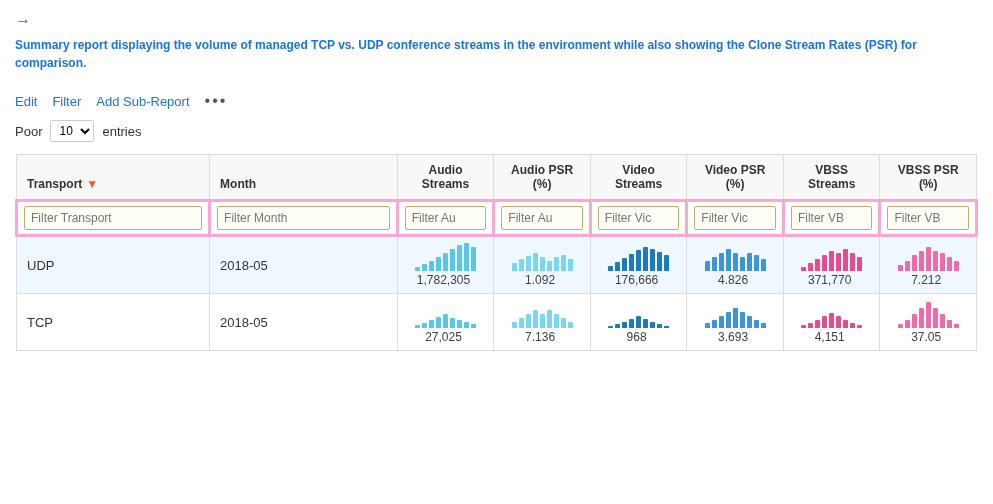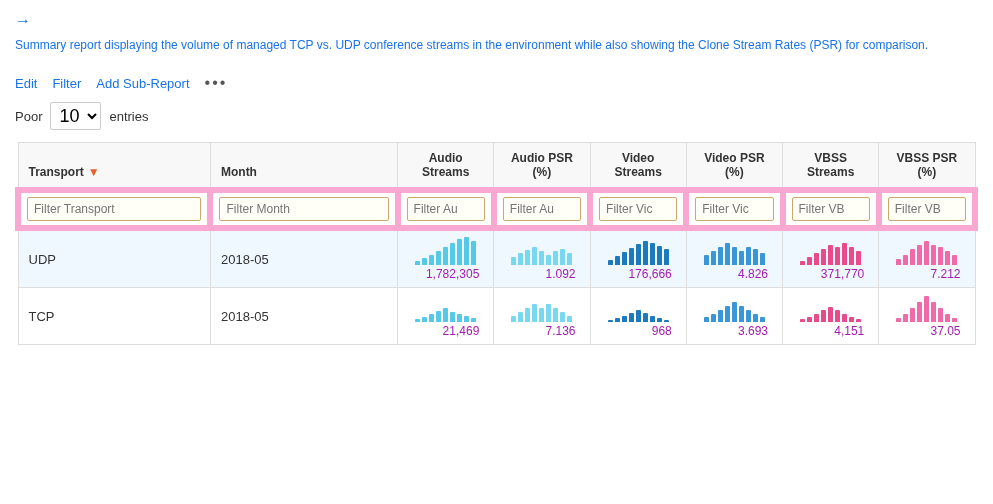--- a/index.html
+++ b/index.html
@@ -3,28 +3,28 @@
   <meta charset="utf-8">
   <style>
     * { box-sizing: border-box; margin: 0; padding: 0; }
     body { font-family: Arial, sans-serif; font-size: 13px; color: #333; background: #fff; padding: 10px 15px; }
     
     .title-row { display: flex; align-items: center; justify-content: space-between; margin-bottom: 8px; }
     .title { font-size: 15px; color: #1a73e8; font-weight: 500; }
     .title-arrow { color: #1a73e8; font-size: 16px; }
     
     .description { font-size: 12px; color: #555; margin-bottom: 20px; line-height: 1.5; max-width: 980px; }
-    .description span { color: #1a73e8; }
+    .description span { color: #1a73e8; font-weight: bold; }
     
     .toolbar { display: flex; align-items: center; gap: 15px; margin-bottom: 10px; }
     .toolbar-link { color: #1a73e8; text-decoration: none; font-size: 13px; cursor: pointer; }
     .toolbar-dots { color: #555; font-size: 16px; cursor: pointer; letter-spacing: 2px; }
     
     .show-row { display: flex; align-items: center; gap: 8px; margin-bottom: 12px; font-size: 13px; }
-    .show-select { border: 1px solid #ccc; padding: 2px 4px; font-size: 18px; border-radius: 2px; background: #fff; cursor: pointer; }
+    .show-select { border: 1px solid #ccc; padding: 2px 4px; font-size: 12px; border-radius: 2px; background: #fff; cursor: pointer; }
     
     table { width: 100%; border-collapse: collapse; border: 1px solid #ddd; }
     
     th {
       background: #f8f8f8;
       border: 1px solid #ddd;
       padding: 8px 10px;
       text-align: left;
       font-weight: 600;
       font-size: 12px;
@@ -32,29 +32,29 @@
       vertical-align: bottom;
     }
     
     th.transport-col { width: 180px; }
     th.month-col { width: 175px; }
     th.data-col { width: 90px; text-align: center; }
     
     .th-inner { display: flex; align-items: center; gap: 4px; }
     .sort-icon { color: #e8612a; font-size: 12px; }
     
-    .filter-row td { padding: 4px 6px; border: 6px solid #f9a8d4; background: #fff; }
+    .filter-row td { padding: 4px 6px; border: 3px solid #f9a8d4; background: #fff; }
     .filter-input { width: 100%; border: 1px solid #c8a96a; padding: 4px 6px; font-size: 12px; border-radius: 2px; color: #8a6a00; background: #fffff8; }
     
     td { border: 1px solid #ddd; padding: 6px 10px; vertical-align: middle; }
     
     .cell-with-chart { text-align: center; }
     .chart-bars { display: flex; align-items: flex-end; justify-content: center; gap: 2px; height: 28px; margin-bottom: 2px; }
     .bar { width: 5px; border-radius: 1px 1px 0 0; }
-    .cell-value { font-size: 12px; color: #a21caf; text-align: right; padding-right: 4px; }
+    .cell-value { font-size: 12px; color: #404040; padding-right: 4px; }
     
     .audio-color { background: #56c8e8; }
     .video-color { background: #1e7abf; }
     .vbss-color { background: #e84a8c; }
     .psr-color { background: #78d8f0; }
     .vpsr-color { background: #3a96d8; }
     .vbsspsr-color { background: #f06aaa; }
     
     tr.udp-row { background: #f0f8ff; }
     tr.tcp-row { background: #fff; }
@@ -242,21 +242,21 @@
             <div class="bar audio-color" style="height: 3px;"></div>
             <div class="bar audio-color" style="height: 5px;"></div>
             <div class="bar audio-color" style="height: 8px;"></div>
             <div class="bar audio-color" style="height: 11px;"></div>
             <div class="bar audio-color" style="height: 14px;"></div>
             <div class="bar audio-color" style="height: 10px;"></div>
             <div class="bar audio-color" style="height: 8px;"></div>
             <div class="bar audio-color" style="height: 6px;"></div>
             <div class="bar audio-color" style="height: 4px;"></div>
           </div>
-          <div class="cell-value">21,469</div>
+          <div class="cell-value">27,025</div>
         </td>
         <td class="cell-with-chart">
           <div class="chart-bars">
             <div class="bar psr-color" style="height: 6px;"></div>
             <div class="bar psr-color" style="height: 10px;"></div>
             <div class="bar psr-color" style="height: 14px;"></div>
             <div class="bar psr-color" style="height: 18px;"></div>
             <div class="bar psr-color" style="height: 14px;"></div>
             <div class="bar psr-color" style="height: 18px;"></div>
             <div class="bar psr-color" style="height: 14px;"></div>

